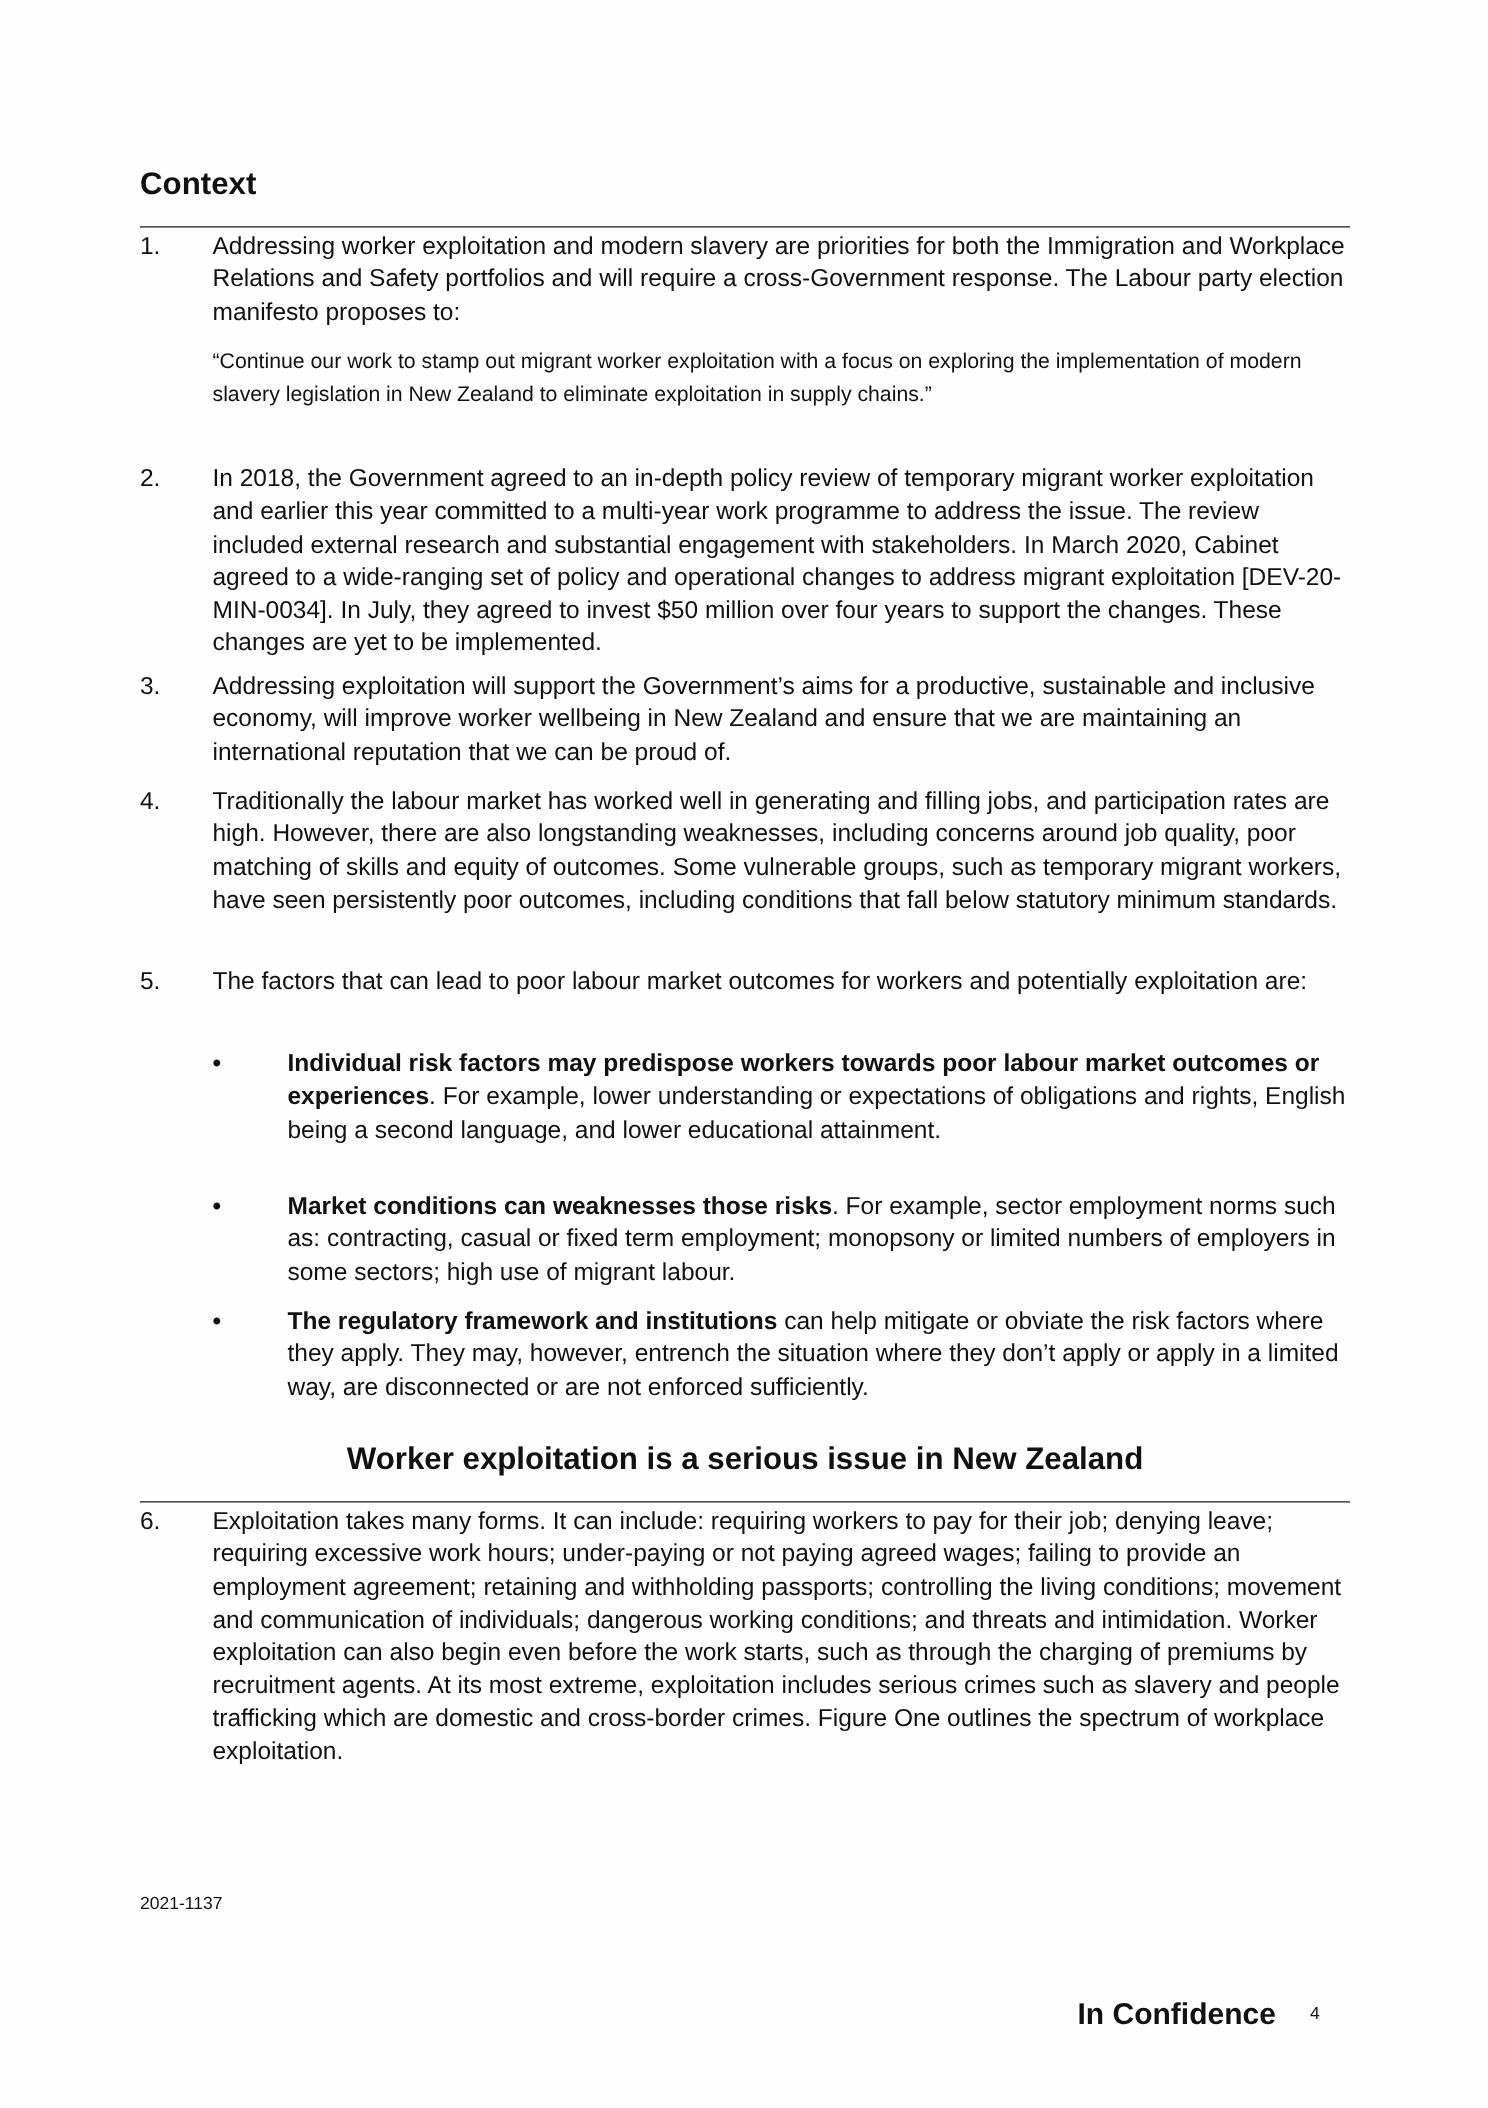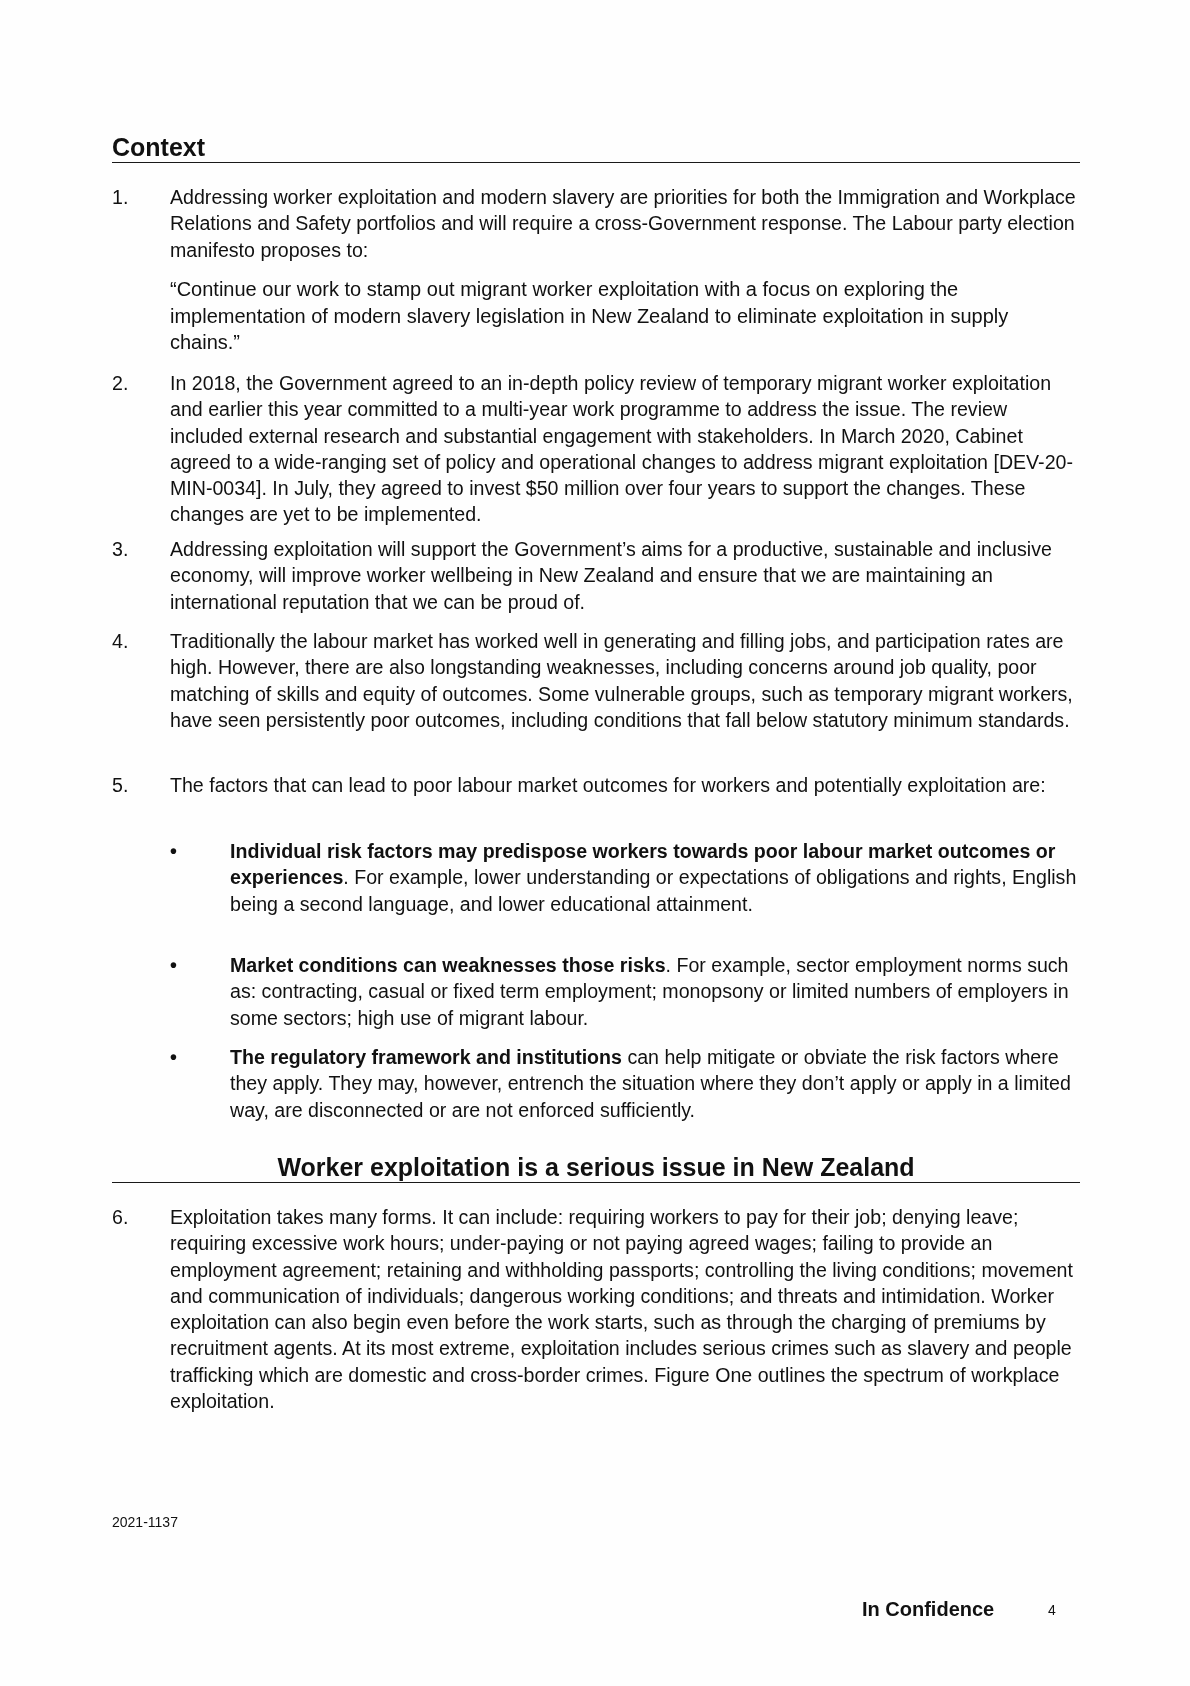--- a/index.html
+++ b/index.html
@@ -4,34 +4,34 @@
   <style>
     html, body { margin: 0; padding: 0; background: #ffffff; }
     body {
       width: 1190px; height: 1686px; position: relative; overflow: hidden;
       font-family: "Liberation Sans", sans-serif; color: #111111;
     }
     .page { position: absolute; left: 0; top: 0; width: 1190px; height: 1686px; background: #fefefe; }
     .heading {
       position: absolute; left: 112px; width: 968px;
       font-weight: bold; font-size: 25px; line-height: 30px;
-      border-bottom: 1.6px solid #1a1a1a; padding-bottom: 0;
+      border-bottom: 1.6px solid #1a1a1a; padding-bottom: 19px;
     }
     .h-context { top: 132px; }
     .h-worker { top: 1152px; text-align: center; }
     .para { position: absolute; left: 112px; width: 970px; font-size: 19.6px; line-height: 26.3px; }
     .para .num { position: absolute; left: 0; top: 0; width: 50px; }
     .para .txt { margin-left: 58px; }
-    .quote { position: absolute; left: 170px; width: 910px; font-size: 20px; line-height: 26.5px; }
+    .quote { position: absolute; left: 170px; width: 910px; font-size: 17px; line-height: 26.5px; }
     .bullet { position: absolute; left: 170px; width: 912px; font-size: 19.6px; line-height: 26.3px; }
     .bullet .dot { position: absolute; left: 0; top: 0; width: 20px; font-weight: bold; }
     .bullet .txt { margin-left: 60px; }
     .bold { font-weight: bold; }
     .footer-id { position: absolute; left: 112px; top: 1514px; font-size: 14px; }
-    .footer-conf { position: absolute; left: 862px; top: 1598px; font-size: 20px; font-weight: bold; }
+    .footer-conf { position: absolute; left: 862px; top: 1598px; font-size: 24px; font-weight: bold; }
     .footer-page { position: absolute; left: 1048px; top: 1602px; font-size: 14px; }
   </style>
 </head>
 <body>
 
 <div class="page">
 
   <div class="heading h-context">Context</div>
 
   <div class="para" style="top:184px;">

